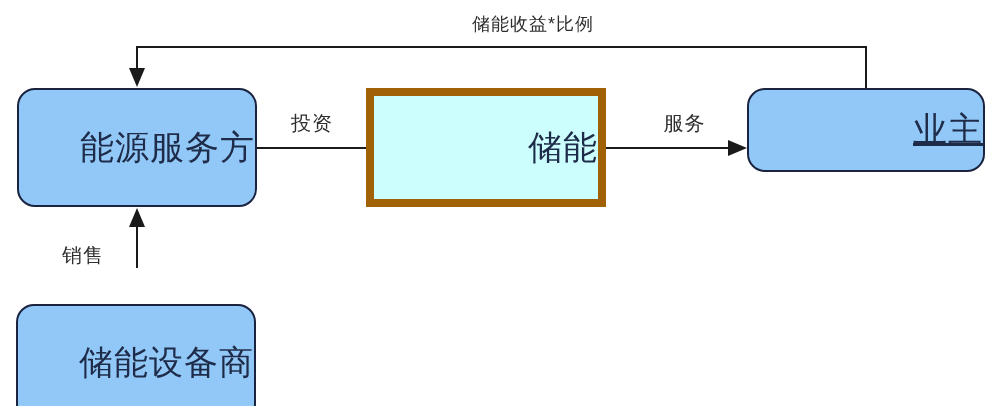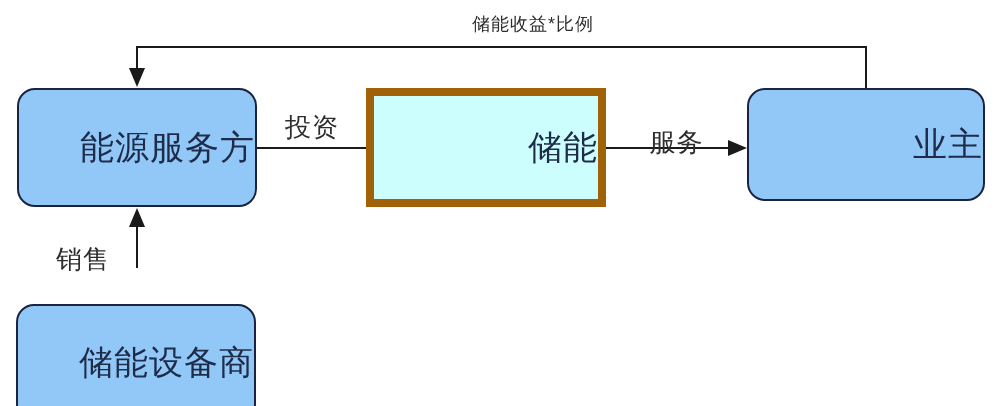--- a/index.html
+++ b/index.html
@@ -38,33 +38,33 @@
     border: 2px solid #1a2440;
     border-radius: 18px;
   }
   .node.rect {
     background: #ccfefe;
     border: 8px solid #a16207;
     border-radius: 0;
   }
   #node-energy-service { left: 17px;  top: 88px;  width: 240px; height: 119px; }
   #node-storage        { left: 366px; top: 88px;  width: 240px; height: 119px; }
-  #node-owner          { left: 747px; top: 88px;  width: 238px; height: 113px; }
+  #node-owner          { left: 747px; top: 88px;  width: 238px; height: 84px; text-decoration: underline; }
   #node-vendor         { left: 16px;  top: 268px; width: 240px; height: 118px; margin-top: 36px; }
 
   .edge-label {
     position: absolute;
-    font-size: 26px;
+    font-size: 20px;
     color: #2e2e2e;
     text-align: center;
     letter-spacing: 1px;
     white-space: nowrap;
   }
   #label-investment    { left: 258px; top: 110px; width: 108px; }
-  #label-service       { left: 606px; top: 125px; width: 141px; }
+  #label-service       { left: 606px; top: 110px; width: 141px; padding-left: 8px; }
   #label-revenue-share { left: 383px; top: 12px;  width: 300px; font-size: 18px; }
   #label-sales         { left: 44px;  top: 242px; width: 78px;  }
 
   .stroke {
     stroke: #1a1a1a;
     stroke-width: 2;
     fill: none;
   }
   .arrowhead {
     fill: #1a1a1a;

